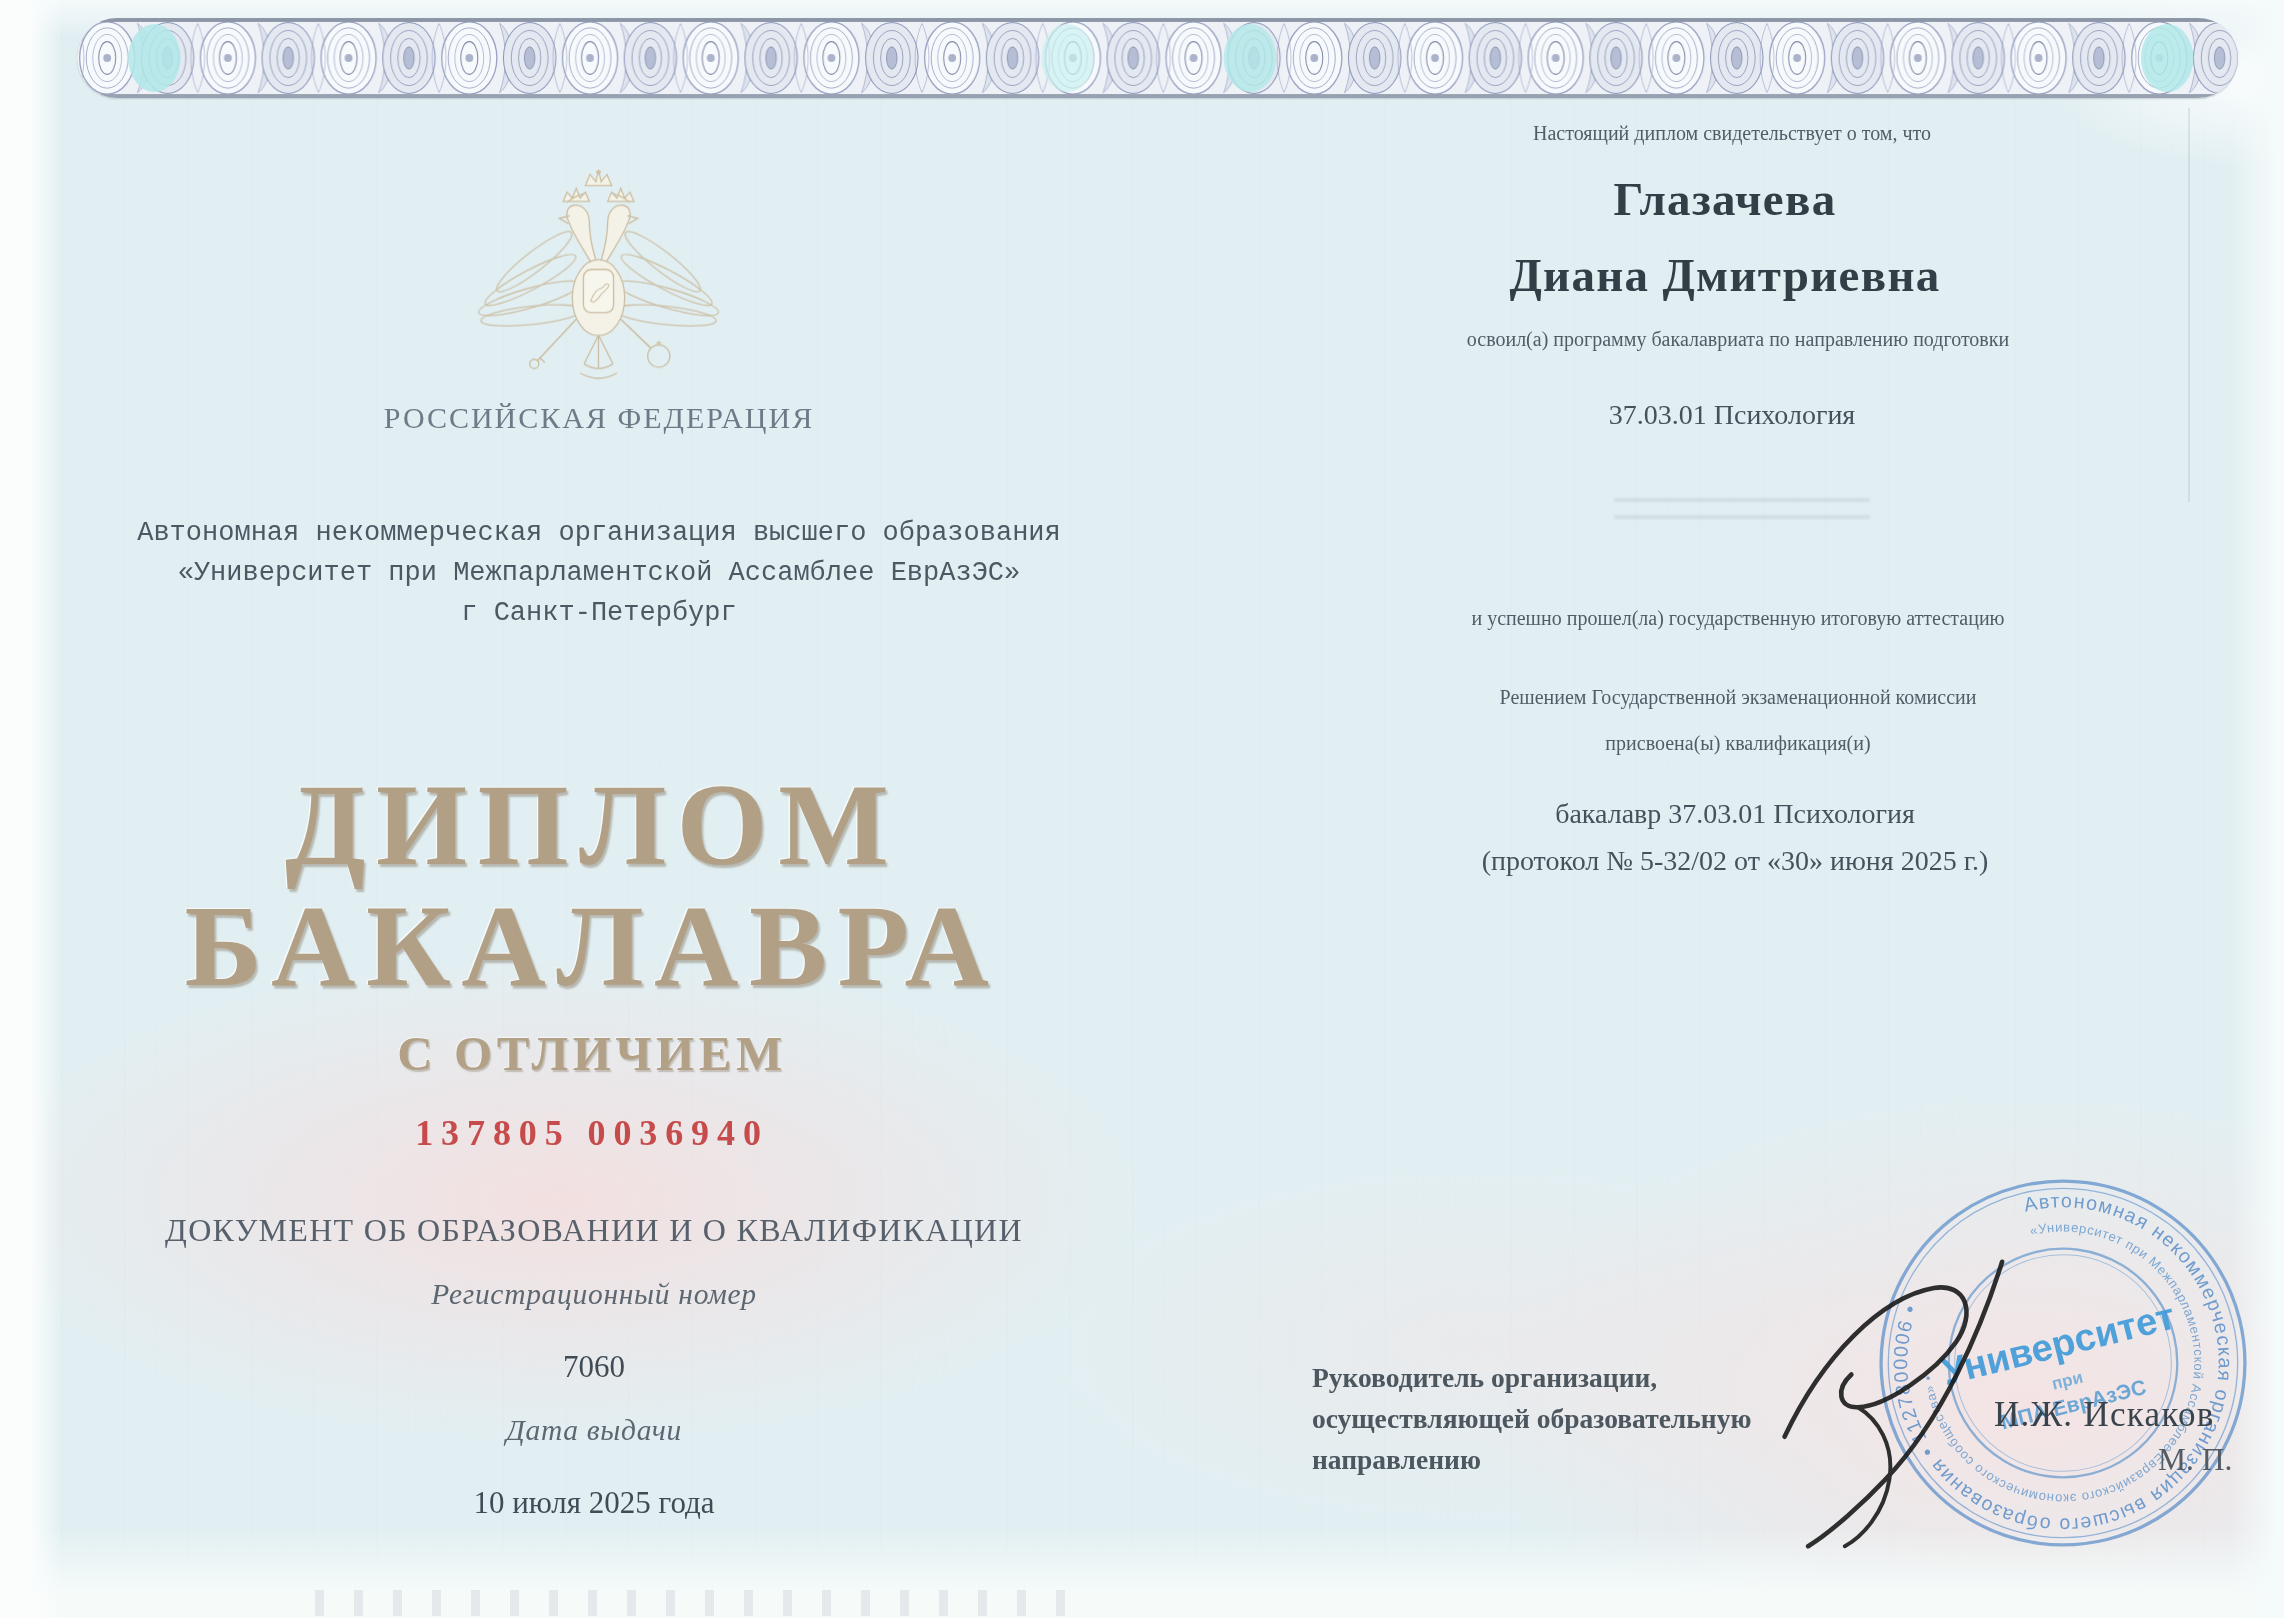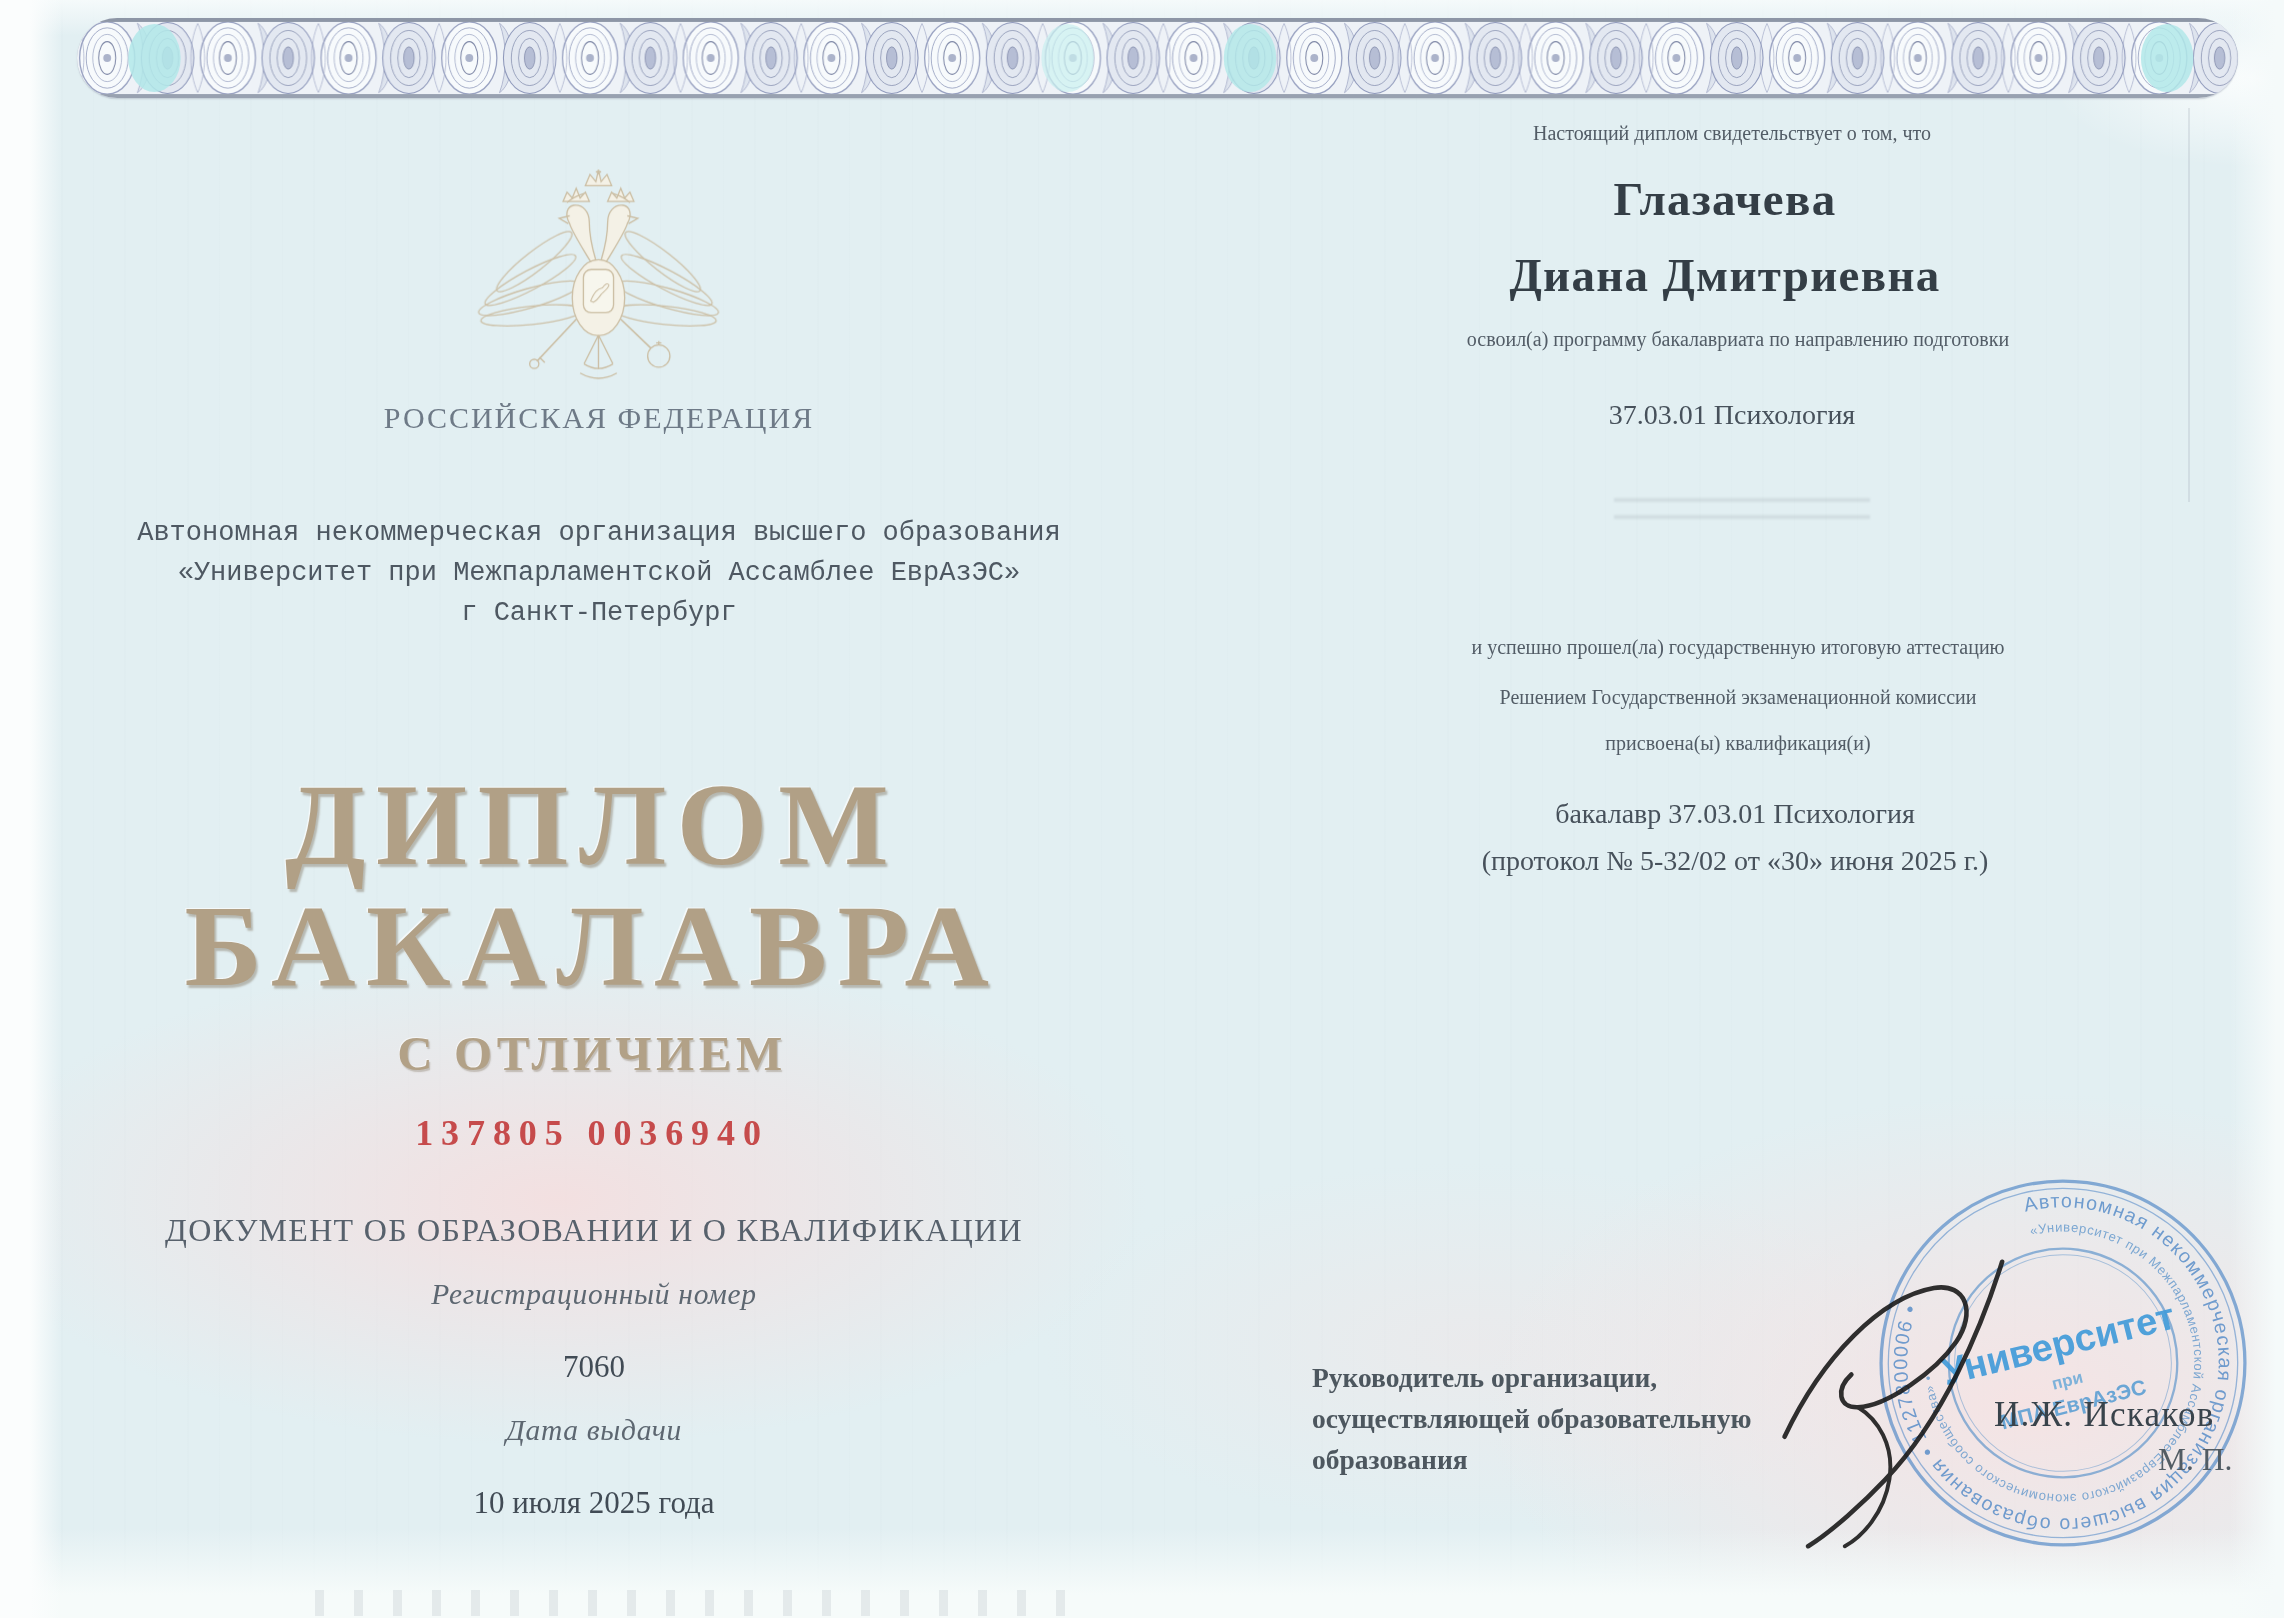--- a/index.html
+++ b/index.html
@@ -147,30 +147,30 @@
   <div class="abs ctr plainval" style="top:1473px;left:594px">10 июля 2025 года</div>
 
   <div class="abs ctr r-line" style="top:122px;left:1732px">Настоящий диплом свидетельствует о том, что</div>
   <div class="abs ctr name" style="top:172px;left:1725px">Глазачева</div>
   <div class="abs ctr name" style="top:248px;left:1725px">Диана Дмитриевна</div>
   <div class="abs ctr r-line" style="top:328px;left:1738px">освоил(а) программу бакалавриата по направлению подготовки</div>
   <div class="abs ctr spec" style="top:399px;left:1732px">37.03.01 Психология</div>
 
   <div class="abs ghost"></div>
 
-  <div class="abs ctr r-line" style="top:636px;left:1738px">и успешно прошел(ла) государственную итоговую аттестацию</div>
+  <div class="abs ctr r-line" style="top:607px;left:1738px">и успешно прошел(ла) государственную итоговую аттестацию</div>
   <div class="abs ctr r-line" style="top:686px;left:1738px">Решением Государственной экзаменационной комиссии</div>
   <div class="abs ctr r-line" style="top:732px;left:1738px">присвоена(ы) квалификация(и)</div>
   <div class="abs ctr spec" style="top:798px;left:1735px">бакалавр 37.03.01 Психология</div>
   <div class="abs ctr spec" style="top:845px;left:1735px">(протокол № 5-32/02 от «30» июня 2025 г.)</div>
 
   <div class="abs role">
     <div>Руководитель организации,</div>
     <div>осуществляющей образовательную</div>
-    <div>образования</div>
+    <div>направлению</div>
   </div>
 
   <svg class="abs" style="left:1866px;top:1166px;z-index:4;opacity:.92" width="394" height="394" viewBox="0 0 600 600">
     <defs>
       <path id="ring-outer" d="M300,63 a237,237 0 1,1 -0.1,0"></path>
       <path id="ring-inner" d="M300,100 a200,200 0 1,1 -0.1,0"></path>
     </defs>
     <g transform="rotate(-14 300 300)" fill="none">
       <circle cx="300" cy="300" r="277" stroke="#4d86c6" stroke-width="5" opacity=".72"></circle>
       <circle cx="300" cy="300" r="266" stroke="#4d86c6" stroke-width="2" opacity=".6"></circle>

